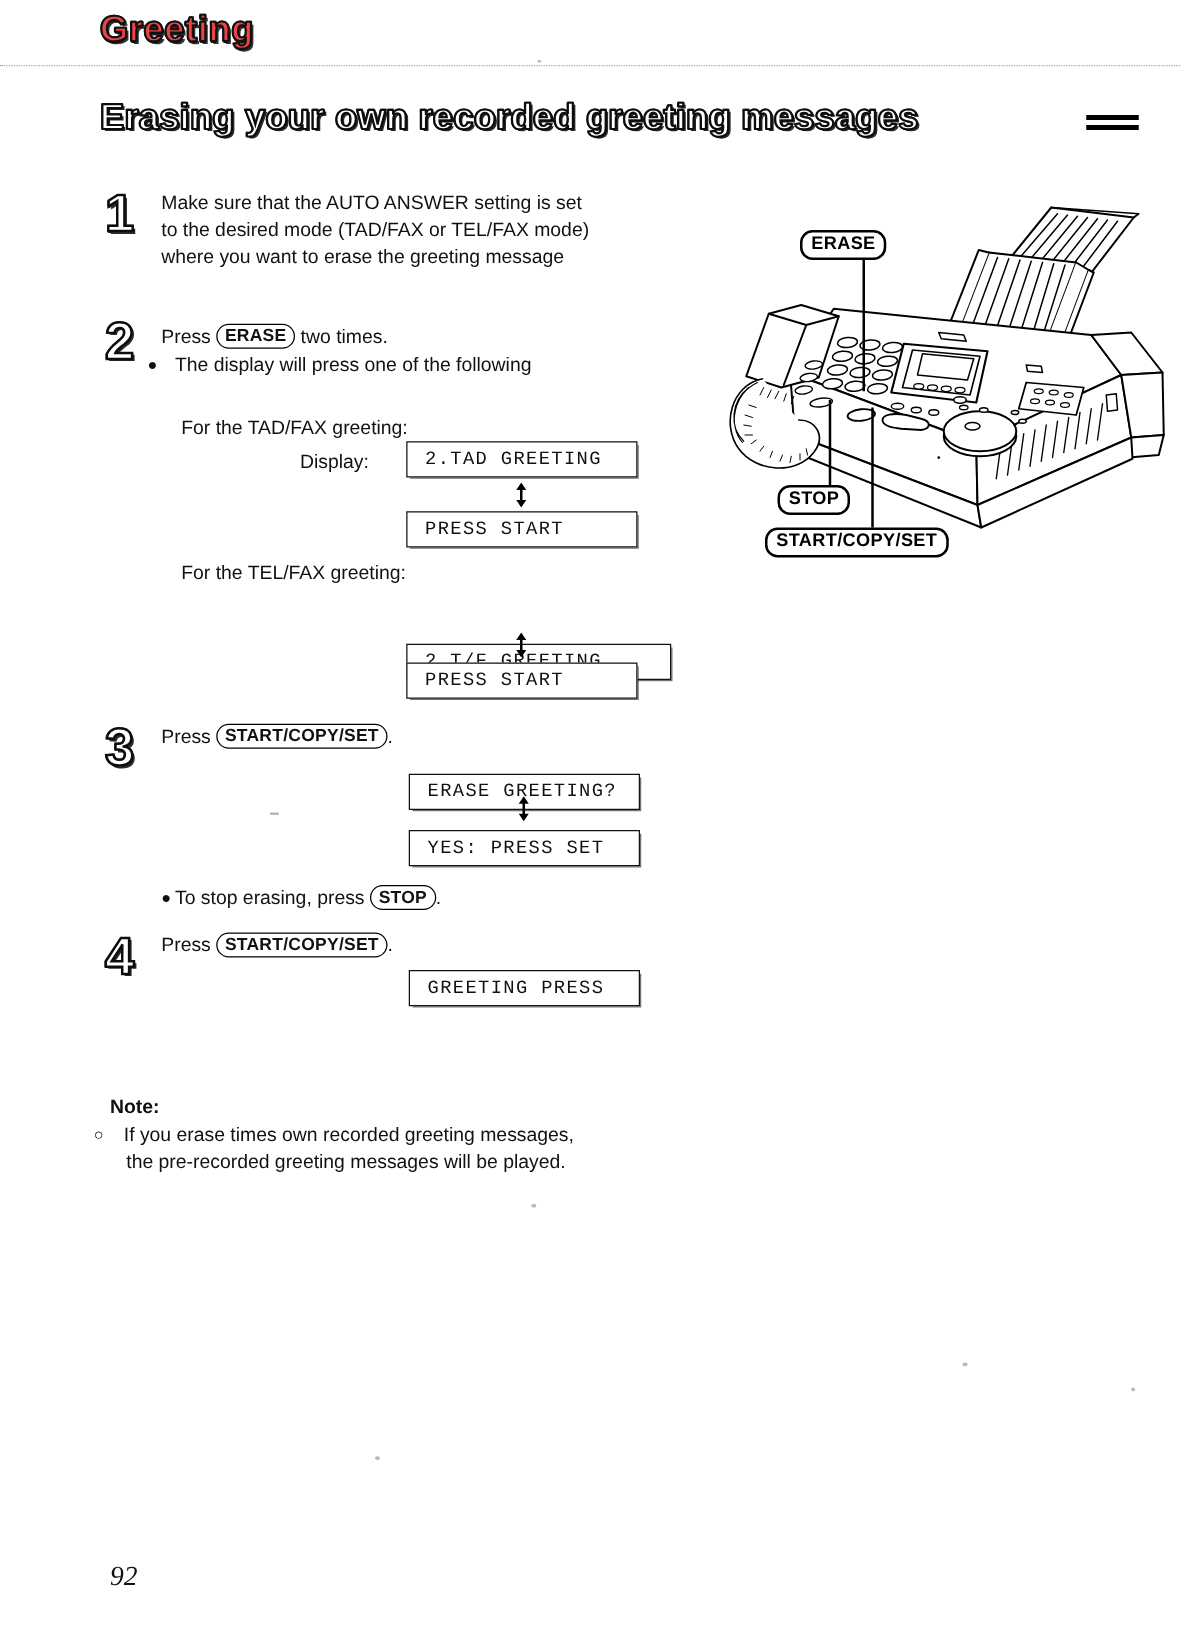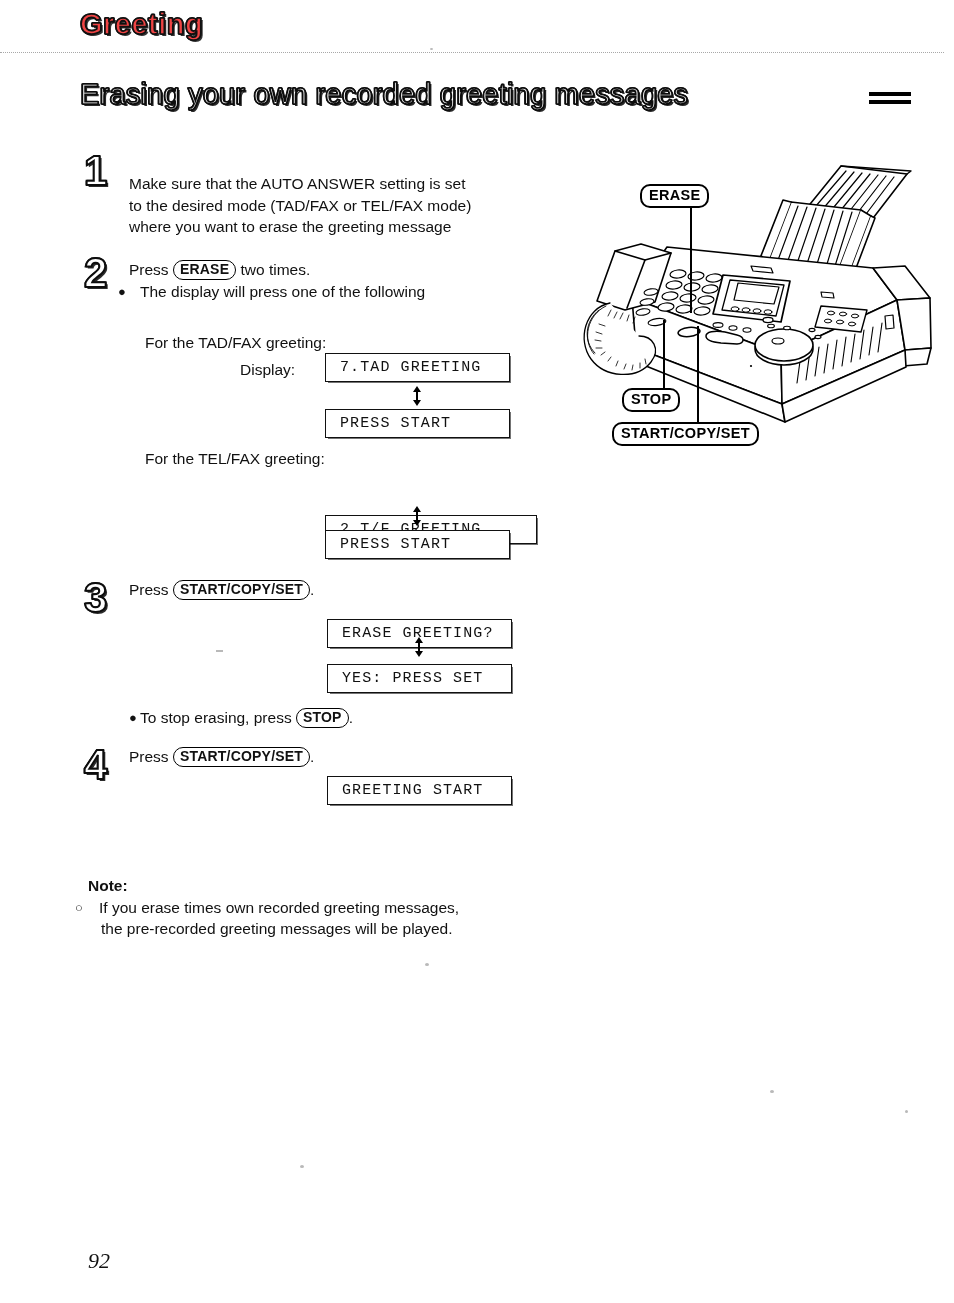--- a/index.html
+++ b/index.html
@@ -38,21 +38,21 @@
     width: 944px;
     height: 1px;
     border-top: 1px dotted #9a9a9a;
     opacity: 0.85;
   }
   .page-heading {
     position: absolute;
     left: 80px;
     top: 78px;
     font-size: 29px;
-    font-weight: normal;
+    font-weight: bold;
     letter-spacing: 0.2px;
     color: #ffffff;
     -webkit-text-stroke: 1.7px #0d0d0d;
     text-shadow:
        1px 0 0 #0d0d0d, -1px 0 0 #0d0d0d, 0 1px 0 #0d0d0d, 0 -1px 0 #0d0d0d,
        2px 2px 0 #2a2a2a;
     white-space: nowrap;
   }
   .heading-rule {
     position: absolute;
@@ -215,41 +215,41 @@
 
 <div class="section-title">Greeting</div>
 <div class="header-dotrule"></div>
 <div class="page-heading">Erasing your own recorded greeting messages</div>
 <div class="heading-rule">
     <i></i>
     <i></i>
   </div>
 
 <div class="step-num" style="left:84px; top:150px;">1</div>
-<div class="step-body" style="left:129px; top:152px;margin-top:21px;">
+<div class="step-body" style="left:129px; top:152px;">
   <span class="line">Make sure that the AUTO ANSWER setting is set</span>
   <span class="line">to the desired mode (TAD/FAX or TEL/FAX mode)</span>
   <span class="line">where you want to erase the greeting message</span>
 </div>
 
 <div class="step-num" style="left:84px; top:252px;">2</div>
 <div class="step-body" style="left:129px; top:259px;">
   <span class="line">
     <span>Press</span>
     <span class="key">ERASE</span>
     <span>two times.</span>
   </span>
   <span class="sub">
     <span class="bullet">●</span><span>The display will press one of the following</span>
   </span>
 </div>
 
 <div class="disp-label" style="left:145px; top:334px;">For the TAD/FAX greeting:</div>
 <div class="disp-label" style="left:240px; top:361px;">Display:</div>
-<div class="lcd" style="left:325px; top:353px; width:185px; height:29px;">7.TAD GREETING</div>
+<div class="lcd" style="left:325px; top:353px; width:185px; height:29px;">2.TAD GREETING</div>
 <div class="arrow" style="left:410px; top:386px;">
   <svg width="14" height="20" viewBox="0 0 14 20">
       <path d="M7 0 L11 6 L8 6 L8 14 L11 14 L7 20 L3 14 L6 14 L6 6 L3 6 Z" fill="#000"></path>
     </svg>
 </div>
 <div class="lcd" style="left:325px; top:409px; width:185px; height:29px;">PRESS START</div>
 
 <div class="disp-label" style="left:145px; top:450px;">For the TEL/FAX greeting:</div>
 <div class="lcd" style="left:325px; top:474px; width:212px; height:29px;margin-top:41px;">2.T/F GREETING</div>
 <div class="arrow" style="left:410px; top:506px;">
@@ -281,21 +281,21 @@
   </span>
 </div>
 
 <div class="step-num" style="left:84px; top:744px;">4</div>
 <div class="step-body" style="left:129px; top:746px;">
   <span class="line">
     <span>Press</span>
     <span class="key">START/COPY/SET</span><span>.</span>
   </span>
 </div>
-<div class="lcd" style="left:327px; top:776px; width:185px; height:29px;">GREETING START</div>
+<div class="lcd" style="left:327px; top:776px; width:185px; height:29px;">GREETING PRESS</div>
 
 <div class="note-title">Note:</div>
 <div class="note-body">
   <span class="sub">
     <span class="bullet">○</span><span>If you erase times own recorded greeting messages,</span>
   </span>
   <span class="sub" style="margin-left:13px; text-indent:0;">the pre-recorded greeting messages will be played.</span>
 </div>
 
 <div class="page-number">92</div>

